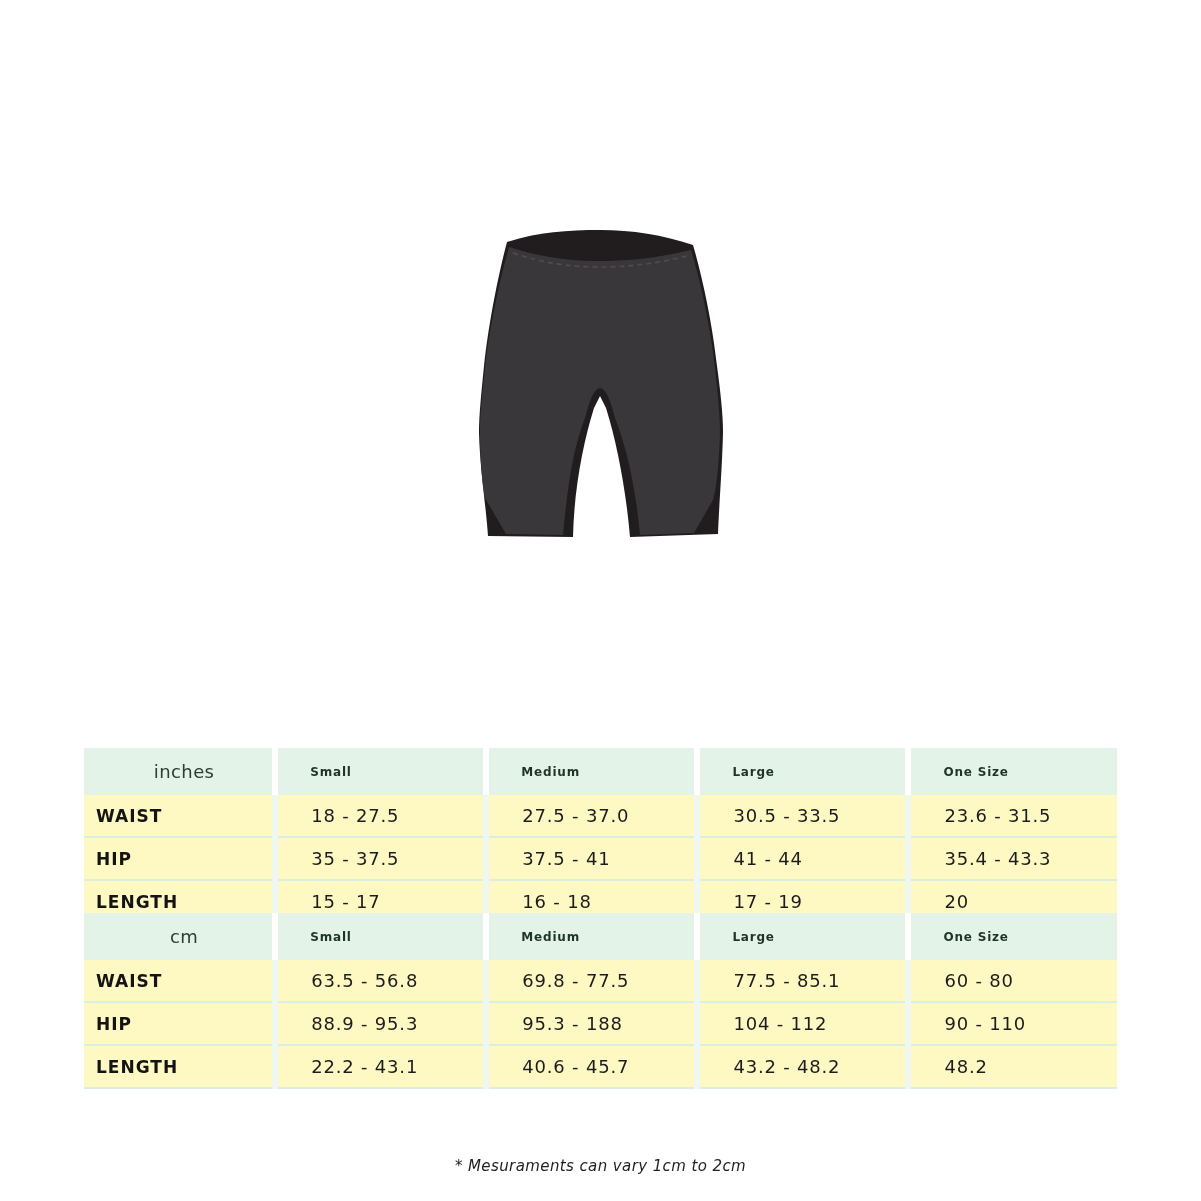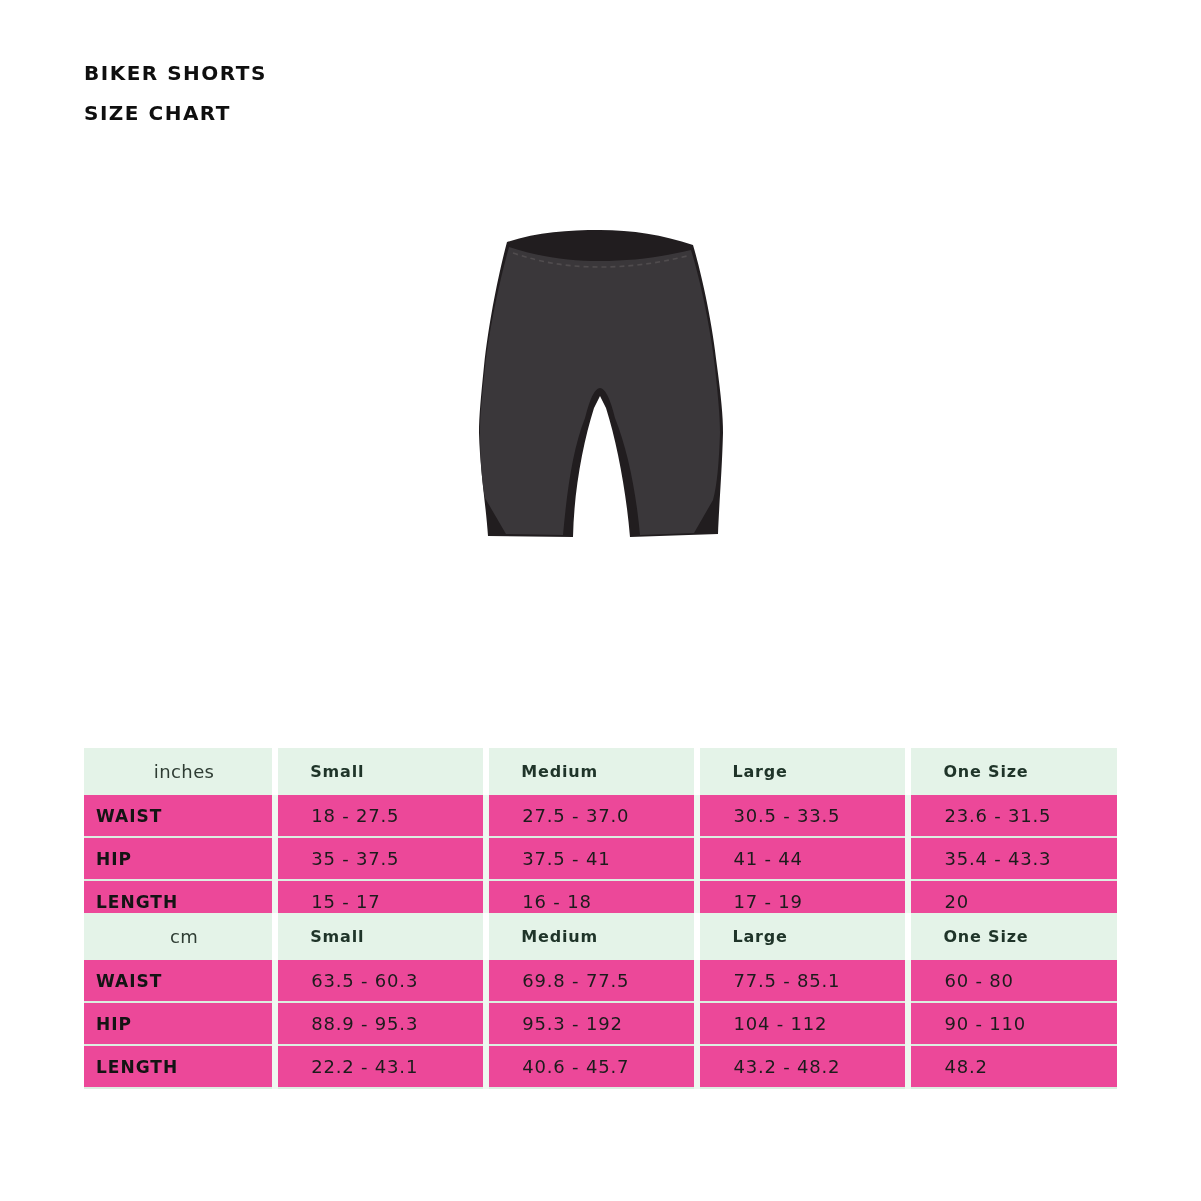--- a/index.html
+++ b/index.html
@@ -37,21 +37,21 @@
     position:absolute;left:84px;width:1033px;
     border-collapse:collapse;table-layout:fixed;
     font-family:"DejaVu Sans","Liberation Sans",sans-serif;
   }
   table.t0{top:748px;}
   table.t1{top:913px;}
   .size-table th{
     background:var(--header-bg);
     height:47px;
     text-align:left;vertical-align:middle;
-    font-size:16px;font-weight:bold;
+    font-size:12px;font-weight:bold;
     color:var(--header-text);
     letter-spacing:0.8px;
     padding:0 0 0 32px;
     border-left:6px solid #ffffff;
     width:20%;
   }
   .size-table th.unit-cell{
     font-weight:normal;font-size:18px;
     color:var(--unit-text);
     letter-spacing:0.4px;
@@ -61,21 +61,21 @@
   }
   .size-table td{
     height:41px;
     vertical-align:middle;
     font-size:18px;
     color:var(--body-text);
     letter-spacing:0.8px;
     padding:0 0 0 33px;
     border-bottom:2px solid var(--row-border);
     border-left:6px solid var(--col-divider);
-    background:#ec4899;
+    background:#fef9c3;
   }
   .size-table td.row-label{
     font-weight:bold;font-size:17px;
     letter-spacing:1px;
     color:#141414;
     padding-left:12px;
     border-left:none;
   }
   .footnote{
     position:absolute;left:0;top:1157px;width:100%;
@@ -84,24 +84,20 @@
     font-size:15px;
     letter-spacing:0.4px;
     color:#1f1f1f;
   }
 </style>
 </head>
 <body>
 
 <div class="page">
 
-  <div class="title-block">
-    <div>BIKER SHORTS</div>
-    <div class="title-line2">SIZE CHART</div>
-  </div>
 
   <div class="shorts-wrap">
     <svg width="250" height="316" viewBox="0 0 250 316" xmlns="http://www.w3.org/2000/svg">
 
       <path style="fill:var(--shorts-shadow)" d="M 32,14
            C 62,4 93,2 125,2
            C 157,2 188,7 218,17
            C 226,44 237,92 242,138
            C 246,168 248,188 248,205
            C 247,242 244,278 243,306
@@ -176,36 +172,37 @@
           <th class="unit-cell">cm</th>
           <th>Small</th>
           <th>Medium</th>
           <th>Large</th>
           <th>One Size</th>
         </tr>
       </thead>
       <tbody>
         <tr>
           <td class="row-label">WAIST</td>
-          <td>63.5 - 60.3</td>
+          <td>63.5 - 56.8</td>
           <td>69.8 - 77.5</td>
           <td>77.5 - 85.1</td>
           <td>60 - 80</td>
         </tr>
         <tr>
           <td class="row-label">HIP</td>
           <td>88.9 - 95.3</td>
-          <td>95.3 - 192</td>
+          <td>95.3 - 188</td>
           <td>104 - 112</td>
           <td>90 - 110</td>
         </tr>
         <tr>
           <td class="row-label">LENGTH</td>
           <td>22.2 - 43.1</td>
           <td>40.6 - 45.7</td>
           <td>43.2 - 48.2</td>
           <td>48.2</td>
         </tr>
       </tbody>
     </table>
 
+  <div class="footnote">* Mesuraments can vary 1cm to 2cm</div>
 
 </div>
 
 </body></html>

